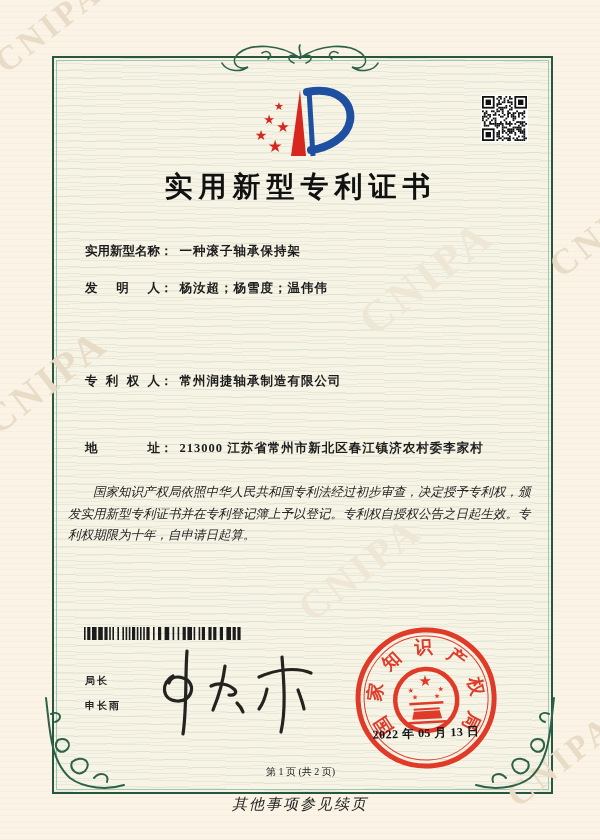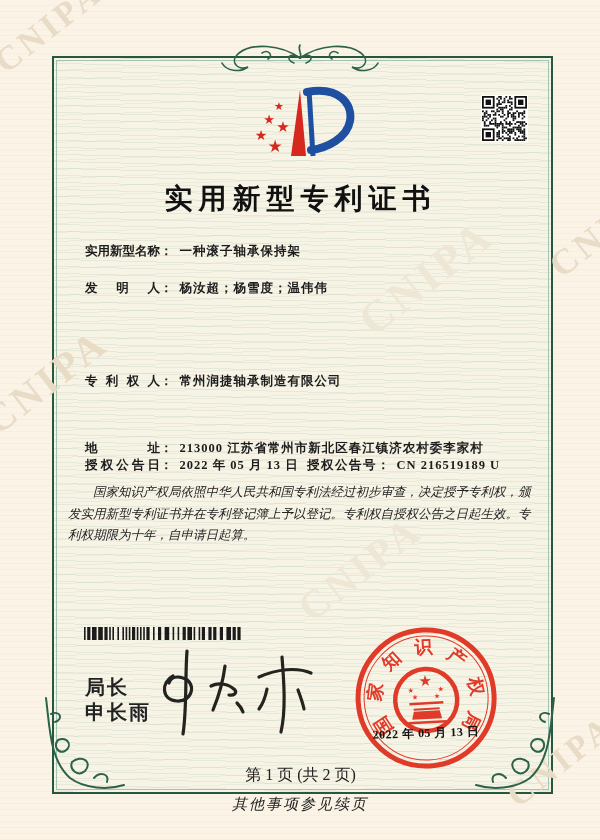--- a/index.html
+++ b/index.html
@@ -15,43 +15,43 @@
   #frame{position:absolute;left:52px;top:56px;width:497px;height:734px;z-index:0;
          border:2.5px solid #25583f;
          background:
            repeating-linear-gradient(1.5deg, rgba(125,170,145,0.14) 0 1px, rgba(0,0,0,0) 1px 7px),
            repeating-linear-gradient(-2deg, rgba(125,170,145,0.10) 0 1px, rgba(0,0,0,0) 1px 9px),
            #f7f3e5;}
   #frame-inner{position:absolute;inset:2px;border:1px solid #a3c2b1;}
   .ornament{position:absolute;z-index:2;}
   .content{position:absolute;z-index:3;}
   #cert-no{left:84px;top:92px;font-size:13px;font-weight:600;letter-spacing:1.5px;color:#222;}
-  #title{left:52px;top:180px;width:497px;text-align:center;font-size:28px;font-weight:700;
+  #title{left:52px;top:168px;width:497px;text-align:center;font-size:28px;font-weight:700;
          letter-spacing:6px;color:#111;}
   .frow{position:absolute;left:85px;white-space:nowrap;font-size:12.5px;font-weight:700;color:#1c1c1c;z-index:3;}
   .flabel{display:inline-block;width:75px;text-align:justify;text-align-last:justify;vertical-align:top;}
   .fcolon{display:inline-block;margin-right:7px;}
   .fvalue{letter-spacing:1px;}
   .pair2{position:absolute;left:222px;top:0;white-space:nowrap;}
   .flabel2{display:inline-block;letter-spacing:1.5px;}
   #paragraphs{left:68px;top:482px;width:468px;font-size:12.5px;line-height:21.5px;
               font-style:italic;color:#222;}
   #paragraphs p{margin:0;text-indent:2em;}
   #barcode{left:84px;top:627px;width:157px;height:13px;}
   .signer{left:85px;font-family:"Liberation Sans","DejaVu Sans",sans-serif;
-          font-size:20px;font-weight:700;color:#222;letter-spacing:2px;}
+          font-size:10px;font-weight:700;color:#222;letter-spacing:2px;}
   #signer-title{top:674px;}
   #signer-name{top:699px;}
   #signature{left:155px;top:646px;}
   #seal{left:352px;top:622px;width:148px;height:148px;transform:rotate(-3deg);}
   .sealch{font-size:18px;font-weight:700;fill:#e03a28;text-anchor:middle;
           font-family:"Liberation Serif",serif;}
   #seal-date{left:352px;top:725px;width:148px;text-align:center;font-size:12px;
              font-weight:700;color:#111;letter-spacing:0.5px;transform:rotate(-2deg);}
-  #footer-page{left:52px;top:765px;width:497px;text-align:center;font-size:16px;color:#222;}
+  #footer-page{left:52px;top:765px;width:497px;text-align:center;font-size:10px;color:#222;}
   #continuation{left:0;top:795px;width:600px;text-align:center;font-size:15px;
                 font-style:italic;color:#222;letter-spacing:2px;}
   svg{display:block;}
 </style>
 </head>
 <body>
 
 <div id="page">
 
   <div class="wm" style="left:-14px;top:8px;font-size:34px;">CNIPA</div>
@@ -337,26 +337,20 @@
   </div>
   <div class="frow" style="top:280px;">
     <span class="flabel">发明人</span><span class="fcolon">：</span><span class="fvalue">杨汝超；杨雪度；温伟伟</span>
   </div>
   <div class="frow" style="top:373px;">
     <span class="flabel">专利权人</span><span class="fcolon">：</span><span class="fvalue">常州润捷轴承制造有限公司</span>
   </div>
   <div class="frow" style="top:440px;">
     <span class="flabel">地址</span><span class="fcolon">：</span><span class="fvalue">213000 江苏省常州市新北区春江镇济农村委李家村</span>
   </div>
-  <div class="frow" style="top:457px;">
-    <span class="flabel">授权公告日</span><span class="fcolon">：</span><span class="fvalue">2022 年 05 月 13 日</span>
-    <span class="pair2">
-      <span class="flabel2">授权公告号</span><span class="fcolon">：</span><span class="fvalue">CN 216519189 U</span>
-    </span>
-  </div>
 
   <div class="content" id="paragraphs">
     <p>国家知识产权局依照中华人民共和国专利法经过初步审查，决定授予专利权，颁发实用新型专利证书并在专利登记簿上予以登记。专利权自授权公告之日起生效。专利权期限为十年，自申请日起算。</p>
   </div>
 
   <div class="content" id="barcode">
     <svg id="barcode-svg" width="157" height="13" viewBox="0 0 157 13">
         <rect x="0" y="0" width="1.6" height="13" fill="#1b1b1b"></rect>
         <rect x="3.2" y="0" width="3.2" height="13" fill="#1b1b1b"></rect>
         <rect x="8" y="0" width="4.6" height="13" fill="#1b1b1b"></rect>

